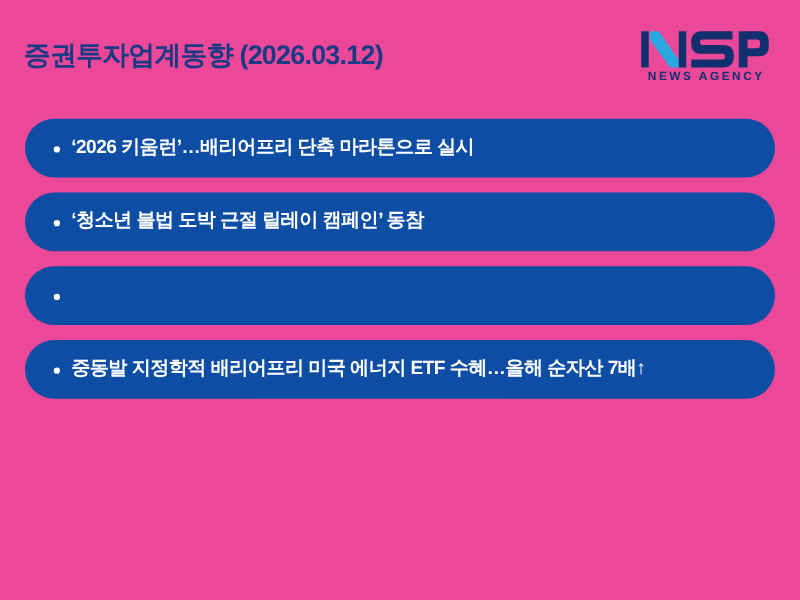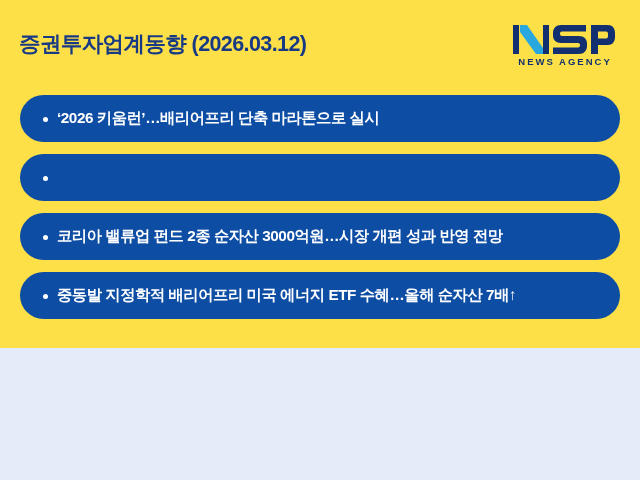--- a/index.html
+++ b/index.html
@@ -12,22 +12,22 @@
     height: 480px;
     overflow: hidden;
     background: #e4ecf9;
     font-family: "Liberation Sans", "DejaVu Sans", sans-serif;
     -webkit-font-smoothing: antialiased;
   }
 
   .page {
     position: relative;
     width: 640px;
-    height: 348px;
-    background: #fde047;
+    height: 480px;
+    background: #ec4899;
     box-sizing: border-box;
   }
 
   
   .header {
     position: absolute;
     top: 0;
     left: 0;
     width: 640px;
     height: 88px;
@@ -139,29 +139,29 @@
     </div>
   </div>
 
   <div class="pill-list">
 
     <div class="pill">
       <span class="pill-bullet"></span>
       <span class="pill-text">‘2026 키움런’…배리어프리 단축 마라톤으로 실시</span>
     </div>
 
+    <div class="pill">
+      <span class="pill-bullet"></span>
+      <span class="pill-text">‘청소년 불법 도박 근절 릴레이 캠페인’ 동참</span>
+    </div>
 
     <div class="pill">
       <span class="pill-bullet"></span>
     </div>
 
-    <div class="pill">
-      <span class="pill-bullet"></span>
-      <span class="pill-text">코리아 밸류업 펀드 2종 순자산 3000억원…시장 개편 성과 반영 전망</span>
-    </div>
 
     <div class="pill">
       <span class="pill-bullet"></span>
       <span class="pill-text">중동발 지정학적 배리어프리 미국 에너지 ETF 수혜…올해 순자산 7배↑</span>
     </div>
 
   </div>
 
 </div>
 

